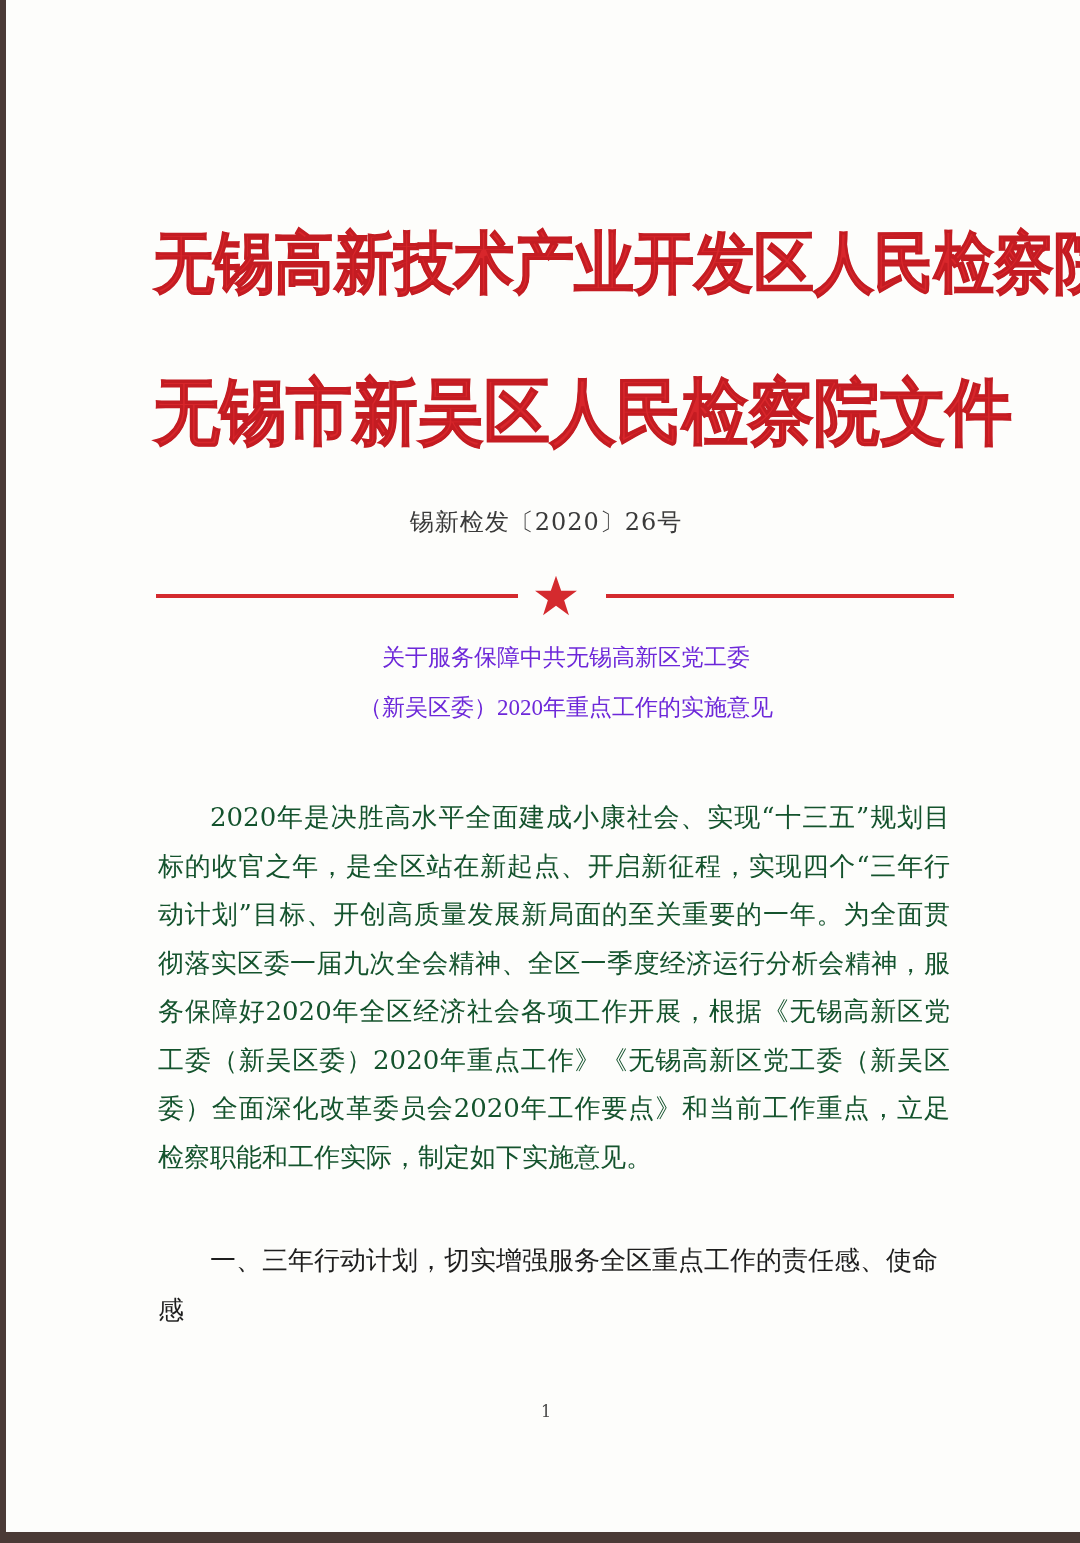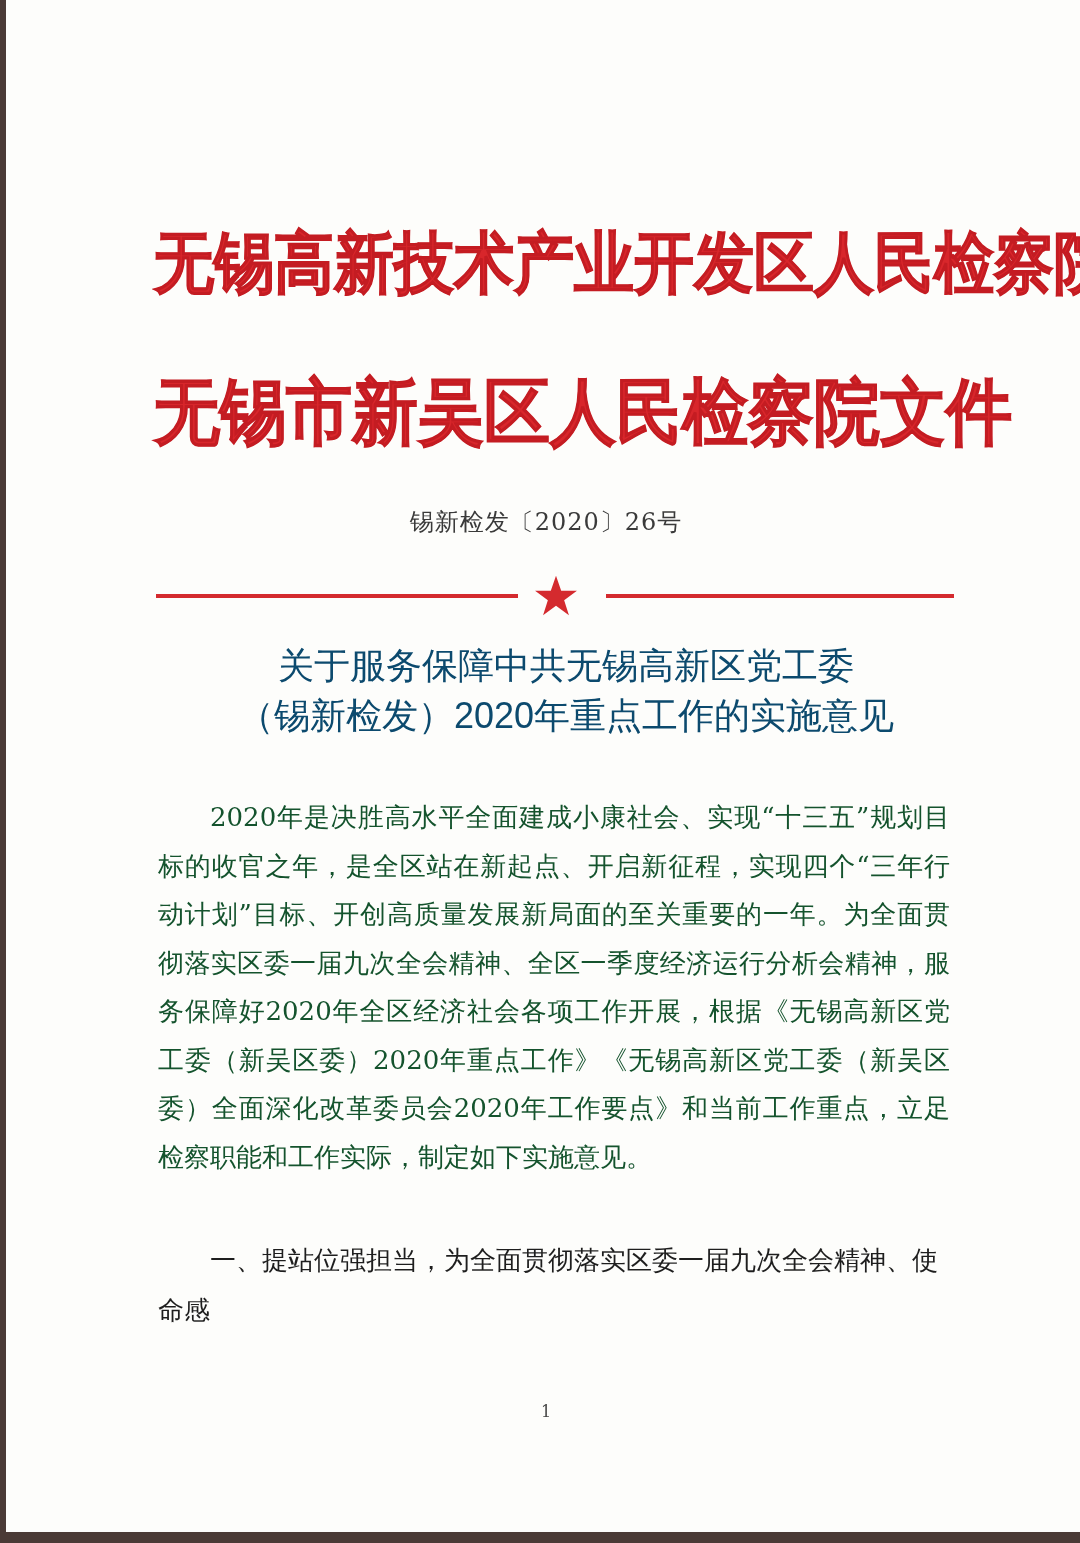--- a/index.html
+++ b/index.html
@@ -74,23 +74,23 @@
       left: 528px;
       top: 574px;
       width: 44px;
       height: 44px;
     }
     .doc-title {
       position: absolute;
       left: 200px;
       width: 720px;
       text-align: center;
-      font-family: Liberation Sans, sans-serif;
-      font-size: 36px;
-      color: #0c4a6e;
+      font-family: Liberation Serif, serif;
+      font-size: 23px;
+      color: #6d28d9;
       white-space: nowrap;
     }
     .doc-title.t1 { top: 642px; }
     .doc-title.t2 { top: 692px; }
     .body-text {
       position: absolute;
       left: 152px;
       top: 793px;
       width: 792px;
       font-family: "DejaVu Serif", serif;
@@ -132,20 +132,20 @@
 
   <div class="doc-number">锡新检发〔2020〕26号</div>
 
   <div class="divider left"></div>
   <svg class="star" viewBox="0 0 100 100">
     <polygon points="50,4 61.8,38.2 97.6,38.2 68.5,59.4 79.4,93.6 50,72.4 20.6,93.6 31.5,59.4 2.4,38.2 38.2,38.2" fill="#d42a2e"></polygon>
   </svg>
   <div class="divider right"></div>
 
   <div class="doc-title t1">关于服务保障中共无锡高新区党工委</div>
-  <div class="doc-title t2">（锡新检发）2020年重点工作的实施意见</div>
+  <div class="doc-title t2">（新吴区委）2020年重点工作的实施意见</div>
 
   <div class="body-text">2020年是决胜高水平全面建成小康社会、实现“十三五”规划目标的收官之年，是全区站在新起点、开启新征程，实现四个“三年行动计划”目标、开创高质量发展新局面的至关重要的一年。为全面贯彻落实区委一届九次全会精神、全区一季度经济运行分析会精神，服务保障好2020年全区经济社会各项工作开展，根据《无锡高新区党工委（新吴区委）2020年重点工作》《无锡高新区党工委（新吴区委）全面深化改革委员会2020年工作要点》和当前工作重点，立足检察职能和工作实际，制定如下实施意见。</div>
 
-  <div class="section-heading">一、提站位强担当，为全面贯彻落实区委一届九次全会精神、使命感</div>
+  <div class="section-heading">一、三年行动计划，切实增强服务全区重点工作的责任感、使命感</div>
 
   <div class="page-number">1</div>
 </div>
 
 </body></html>

